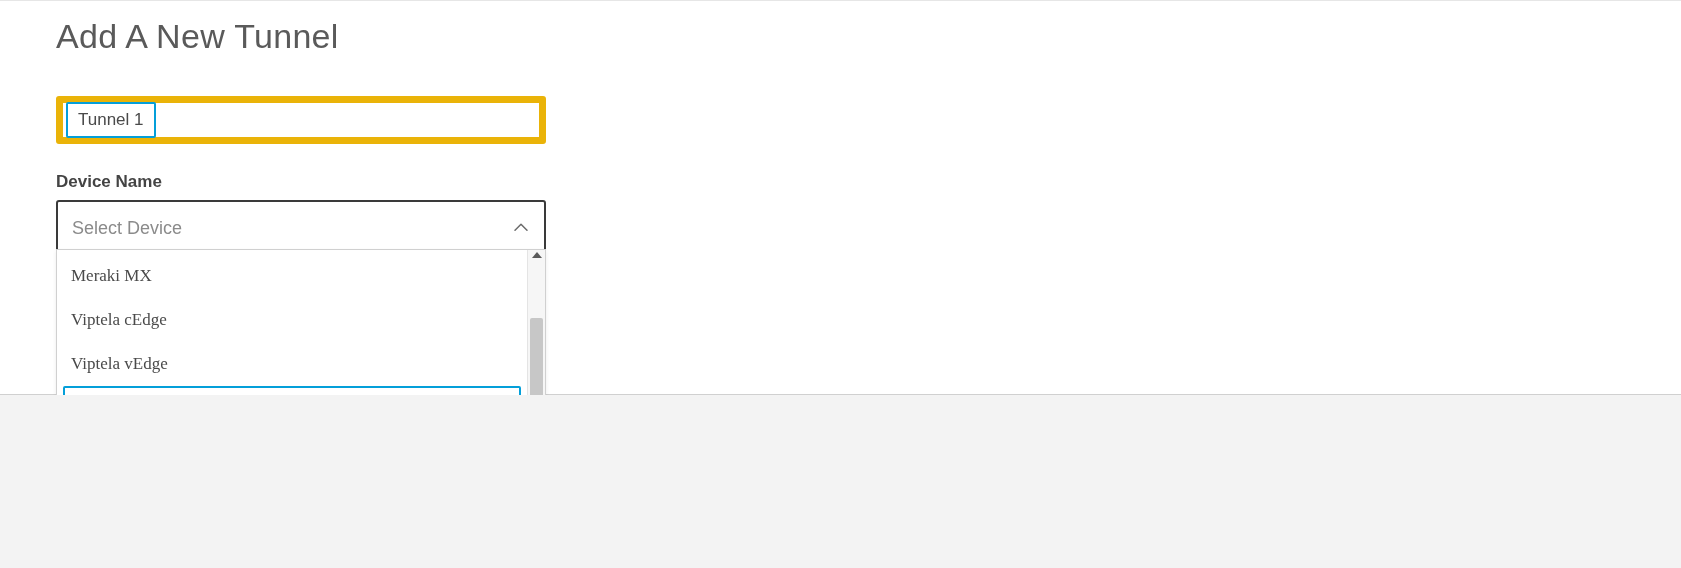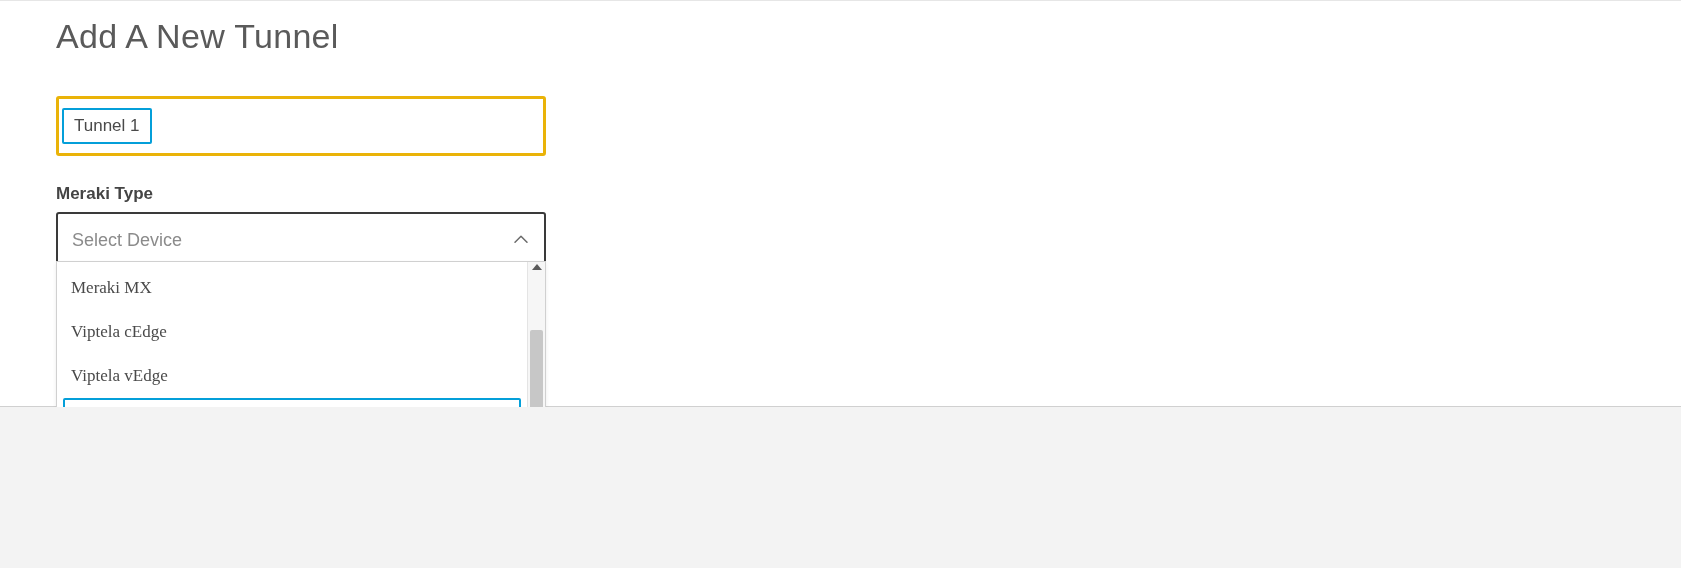--- a/index.html
+++ b/index.html
@@ -26,22 +26,22 @@
   }
   .field-group { margin-bottom: 28px; }
   .field-label {
     font-size: 17px;
     font-weight: 600;
     color: #444;
     margin-bottom: 8px;
   }
   .text-input-wrap {
     width: 490px;
-    height: 60px;
-    border: 3px solid #eab308;
+    height: 48px;
+    border: 7px solid #eab308;
     border-radius: 3px;
     display: flex;
     align-items: center;
     padding: 3px;
     background: #fff;
   }
   .text-input-wrap .value-token {
     border: 2px solid #049fd9;
     border-radius: 2px;
     padding: 6px 10px;
@@ -145,21 +145,21 @@
 
   <h1 class="page-title">Add A New Tunnel</h1>
 
   <div class="field-group">
     <div class="text-input-wrap">
       <span class="value-token">Tunnel 1</span>
     </div>
   </div>
 
   <div class="field-group">
-    <div class="field-label">Meraki Type</div>
+    <div class="field-label">Device Name</div>
 
     <div class="select-wrap">
       <div class="select-control">
         <span class="select-placeholder">Select Device</span>
         <span class="chevron-up">
           <svg viewBox="0 0 24 24" width="18" height="18">
             <path d="M4 15 L12 7 L20 15" fill="none" stroke="#6b6b6b" stroke-width="2" stroke-linecap="round" stroke-linejoin="round"></path>
           </svg>
         </span>
       </div>

